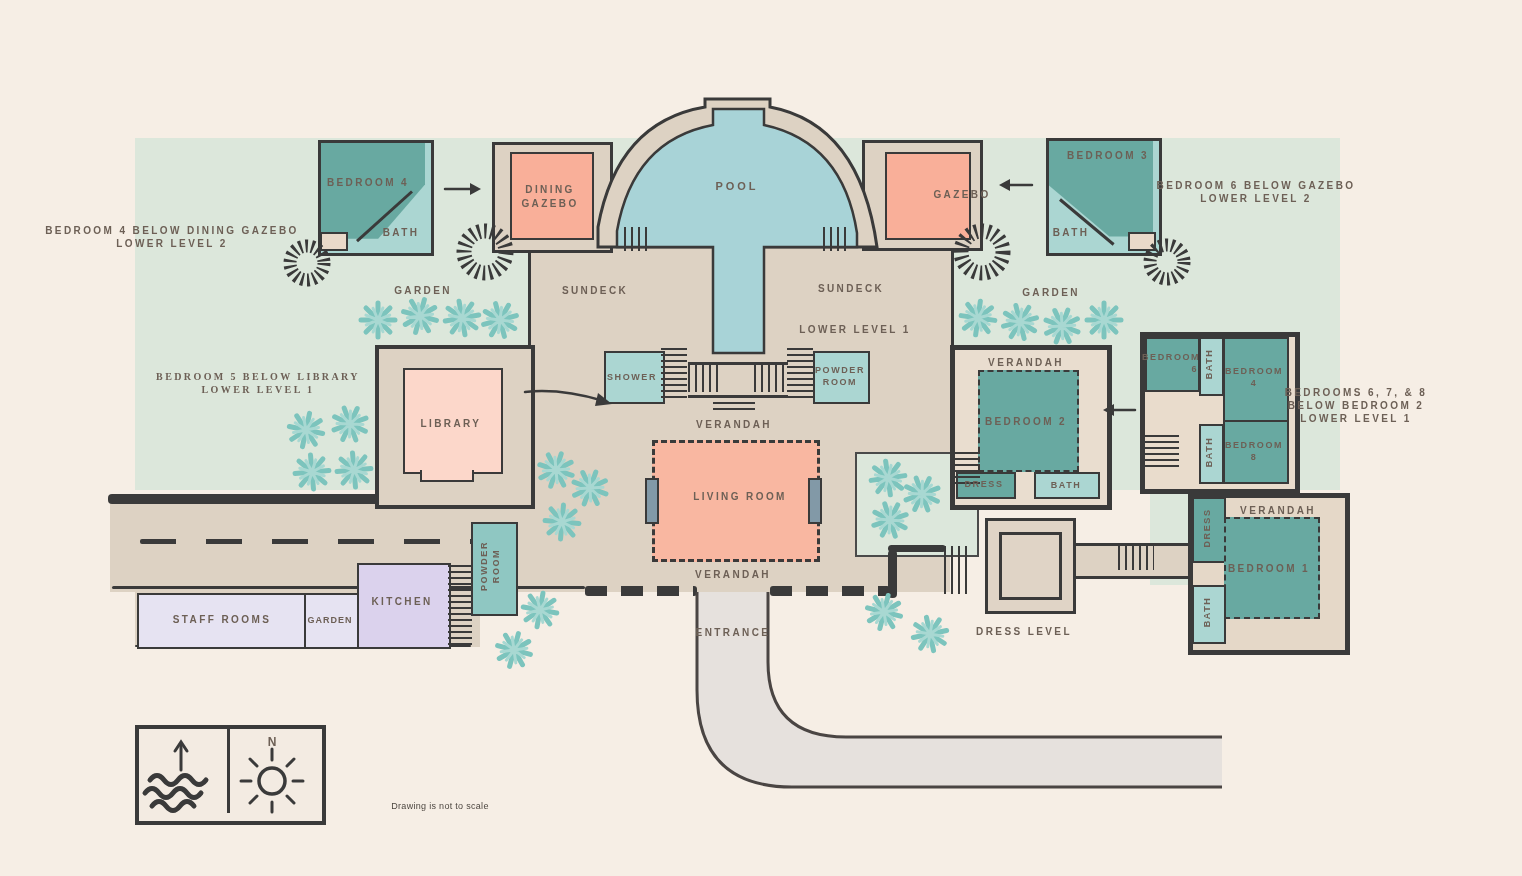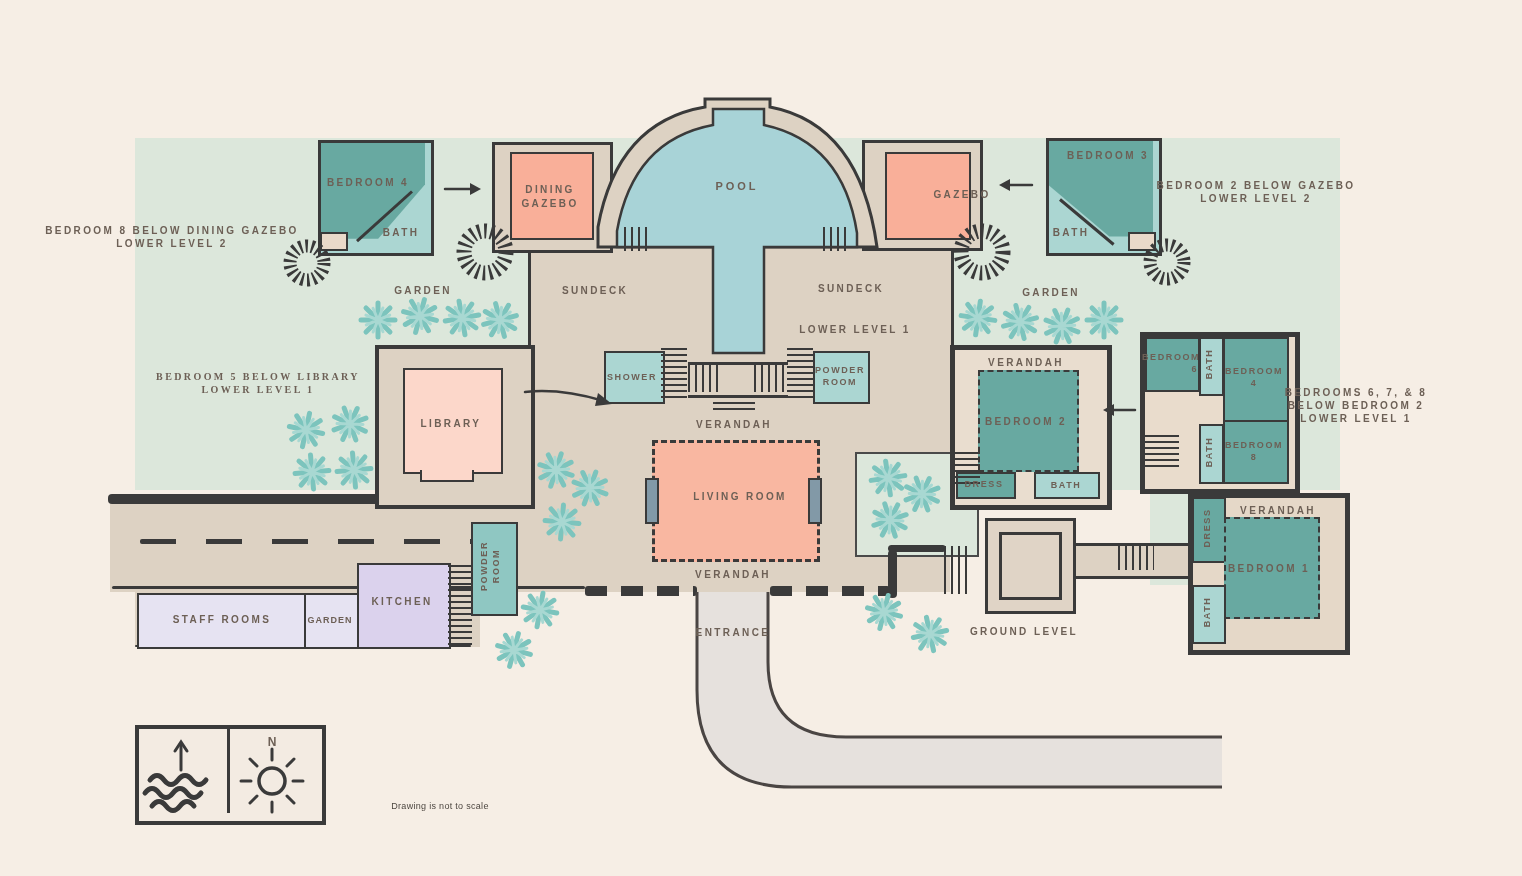--- a/index.html
+++ b/index.html
@@ -193,25 +193,25 @@
 
   <div class="lbl" style="left:368px;top:183px;">BEDROOM 4</div>
   <div class="lbl" style="left:401px;top:233px;">BATH</div>
   <div class="lbl wrap" style="left:550px;top:196px;width:90px;">DINING GAZEBO</div>
   <div class="lbl big" style="left:737px;top:186px;">POOL</div>
   <div class="lbl" style="left:962px;top:195px;">GAZEBO</div>
   <div class="lbl" style="left:1108px;top:156px;">BEDROOM 3</div>
   <div class="lbl" style="left:1071px;top:233px;">BATH</div>
 
   <div class="lbl note" style="left:172px;top:237px;">
-    <div>BEDROOM 8 BELOW DINING GAZEBO</div>
+    <div>BEDROOM 4 BELOW DINING GAZEBO</div>
     <div>LOWER LEVEL 2</div>
   </div>
   <div class="lbl note" style="left:1256px;top:192px;">
-    <div>BEDROOM 2 BELOW GAZEBO</div>
+    <div>BEDROOM 6 BELOW GAZEBO</div>
     <div>LOWER LEVEL 2</div>
   </div>
   <div class="lbl note" style="left:258px;top:383px;font-family:Liberation Serif, serif;">
     <div>BEDROOM 5  BELOW LIBRARY</div>
     <div>LOWER LEVEL 1</div>
   </div>
   <div class="lbl note" style="left:1356px;top:405px;">
     <div>BEDROOMS 6, 7, &amp; 8</div>
     <div>BELOW BEDROOM 2</div>
     <div>LOWER LEVEL 1</div>
@@ -245,18 +245,18 @@
   <div class="lbl small vert" style="left:1207px;top:528px;">DRESS</div>
   <div class="lbl" style="left:1269px;top:569px;">BEDROOM 1</div>
   <div class="lbl small vert" style="left:1207px;top:612px;">BATH</div>
 
   <div class="lbl" style="left:222px;top:620px;">STAFF ROOMS</div>
   <div class="lbl small" style="left:330px;top:620px;letter-spacing:1px;">GARDEN</div>
   <div class="lbl" style="left:402px;top:602px;">KITCHEN</div>
   <div class="lbl small vert wrap" style="left:490px;top:566px;width:62px;white-space:normal;">POWDER ROOM</div>
 
   <div class="lbl" style="left:733px;top:633px;">ENTRANCE</div>
-  <div class="lbl" style="left:1024px;top:632px;">GROUND LEVEL</div>
+  <div class="lbl" style="left:1024px;top:632px;">DRESS LEVEL</div>
 
   <div class="lbl" style="left:272px;top:742px;font-size:12px;letter-spacing:0;">N</div>
   <div class="lbl" style="left:440px;top:806px;font-size:9px;font-weight:400;letter-spacing:0.3px;color:#4d4741;">Drawing is not to scale</div>
 
 </div>
 
 </body></html>

